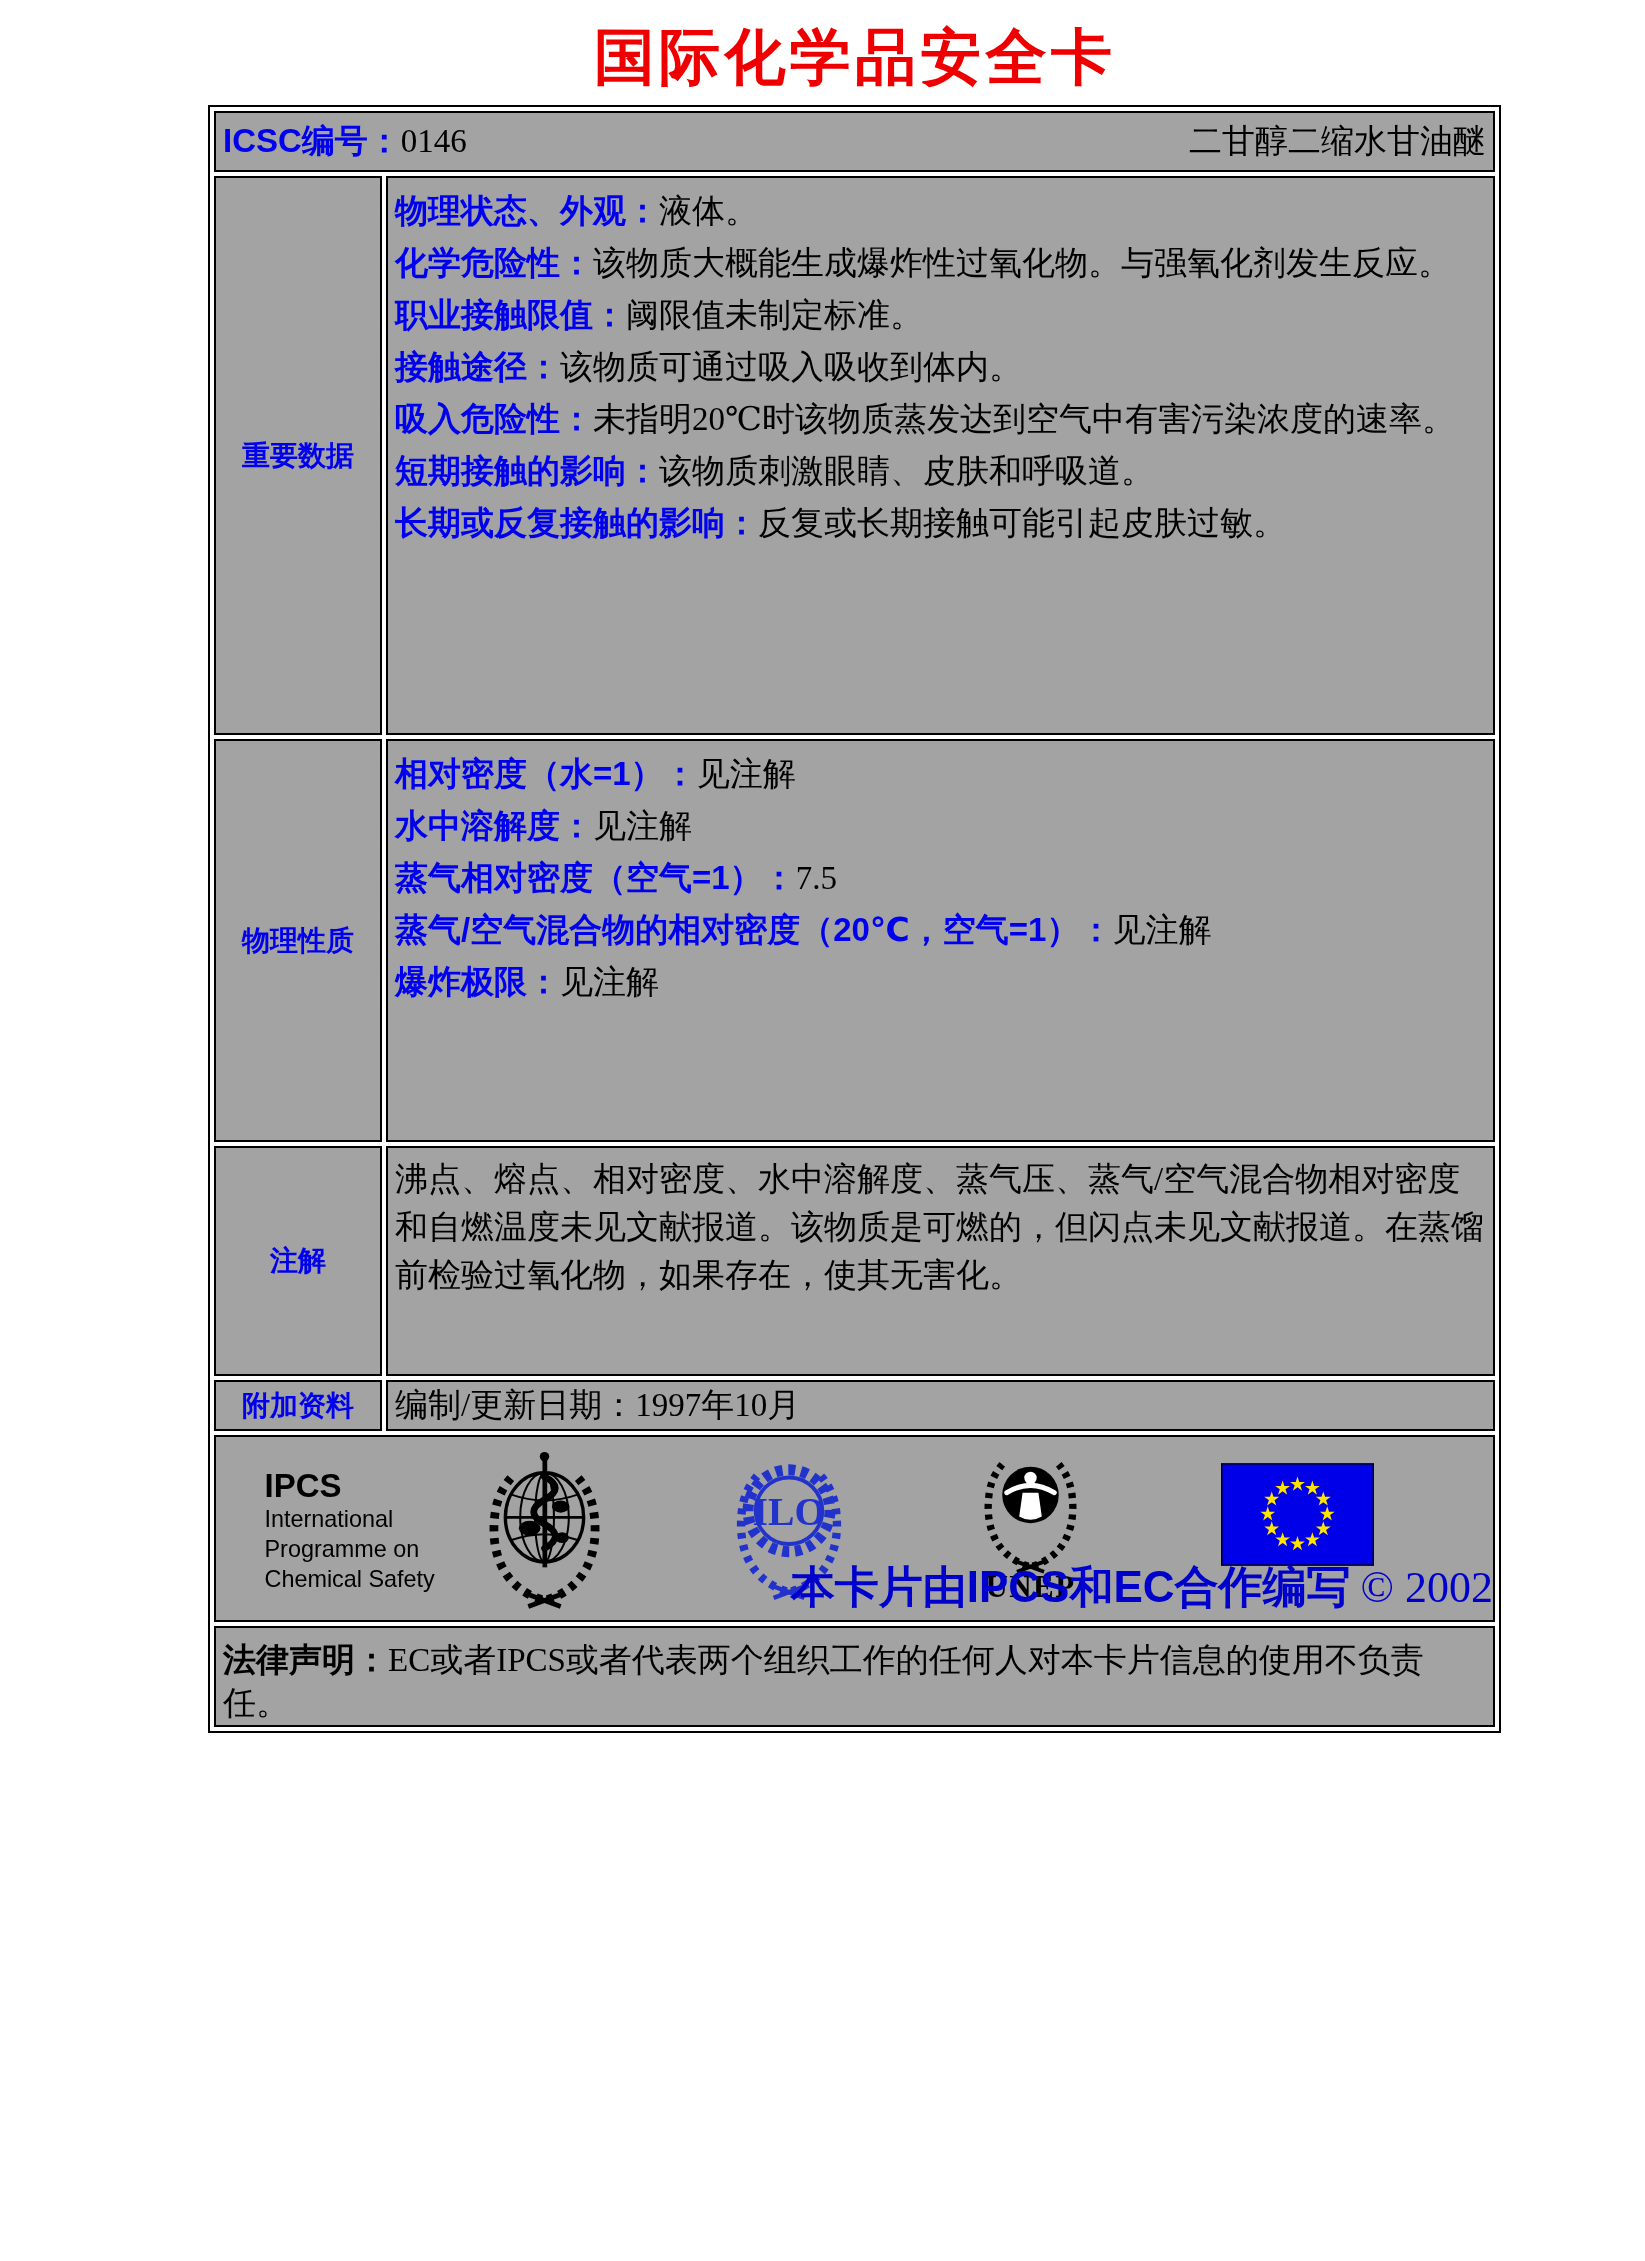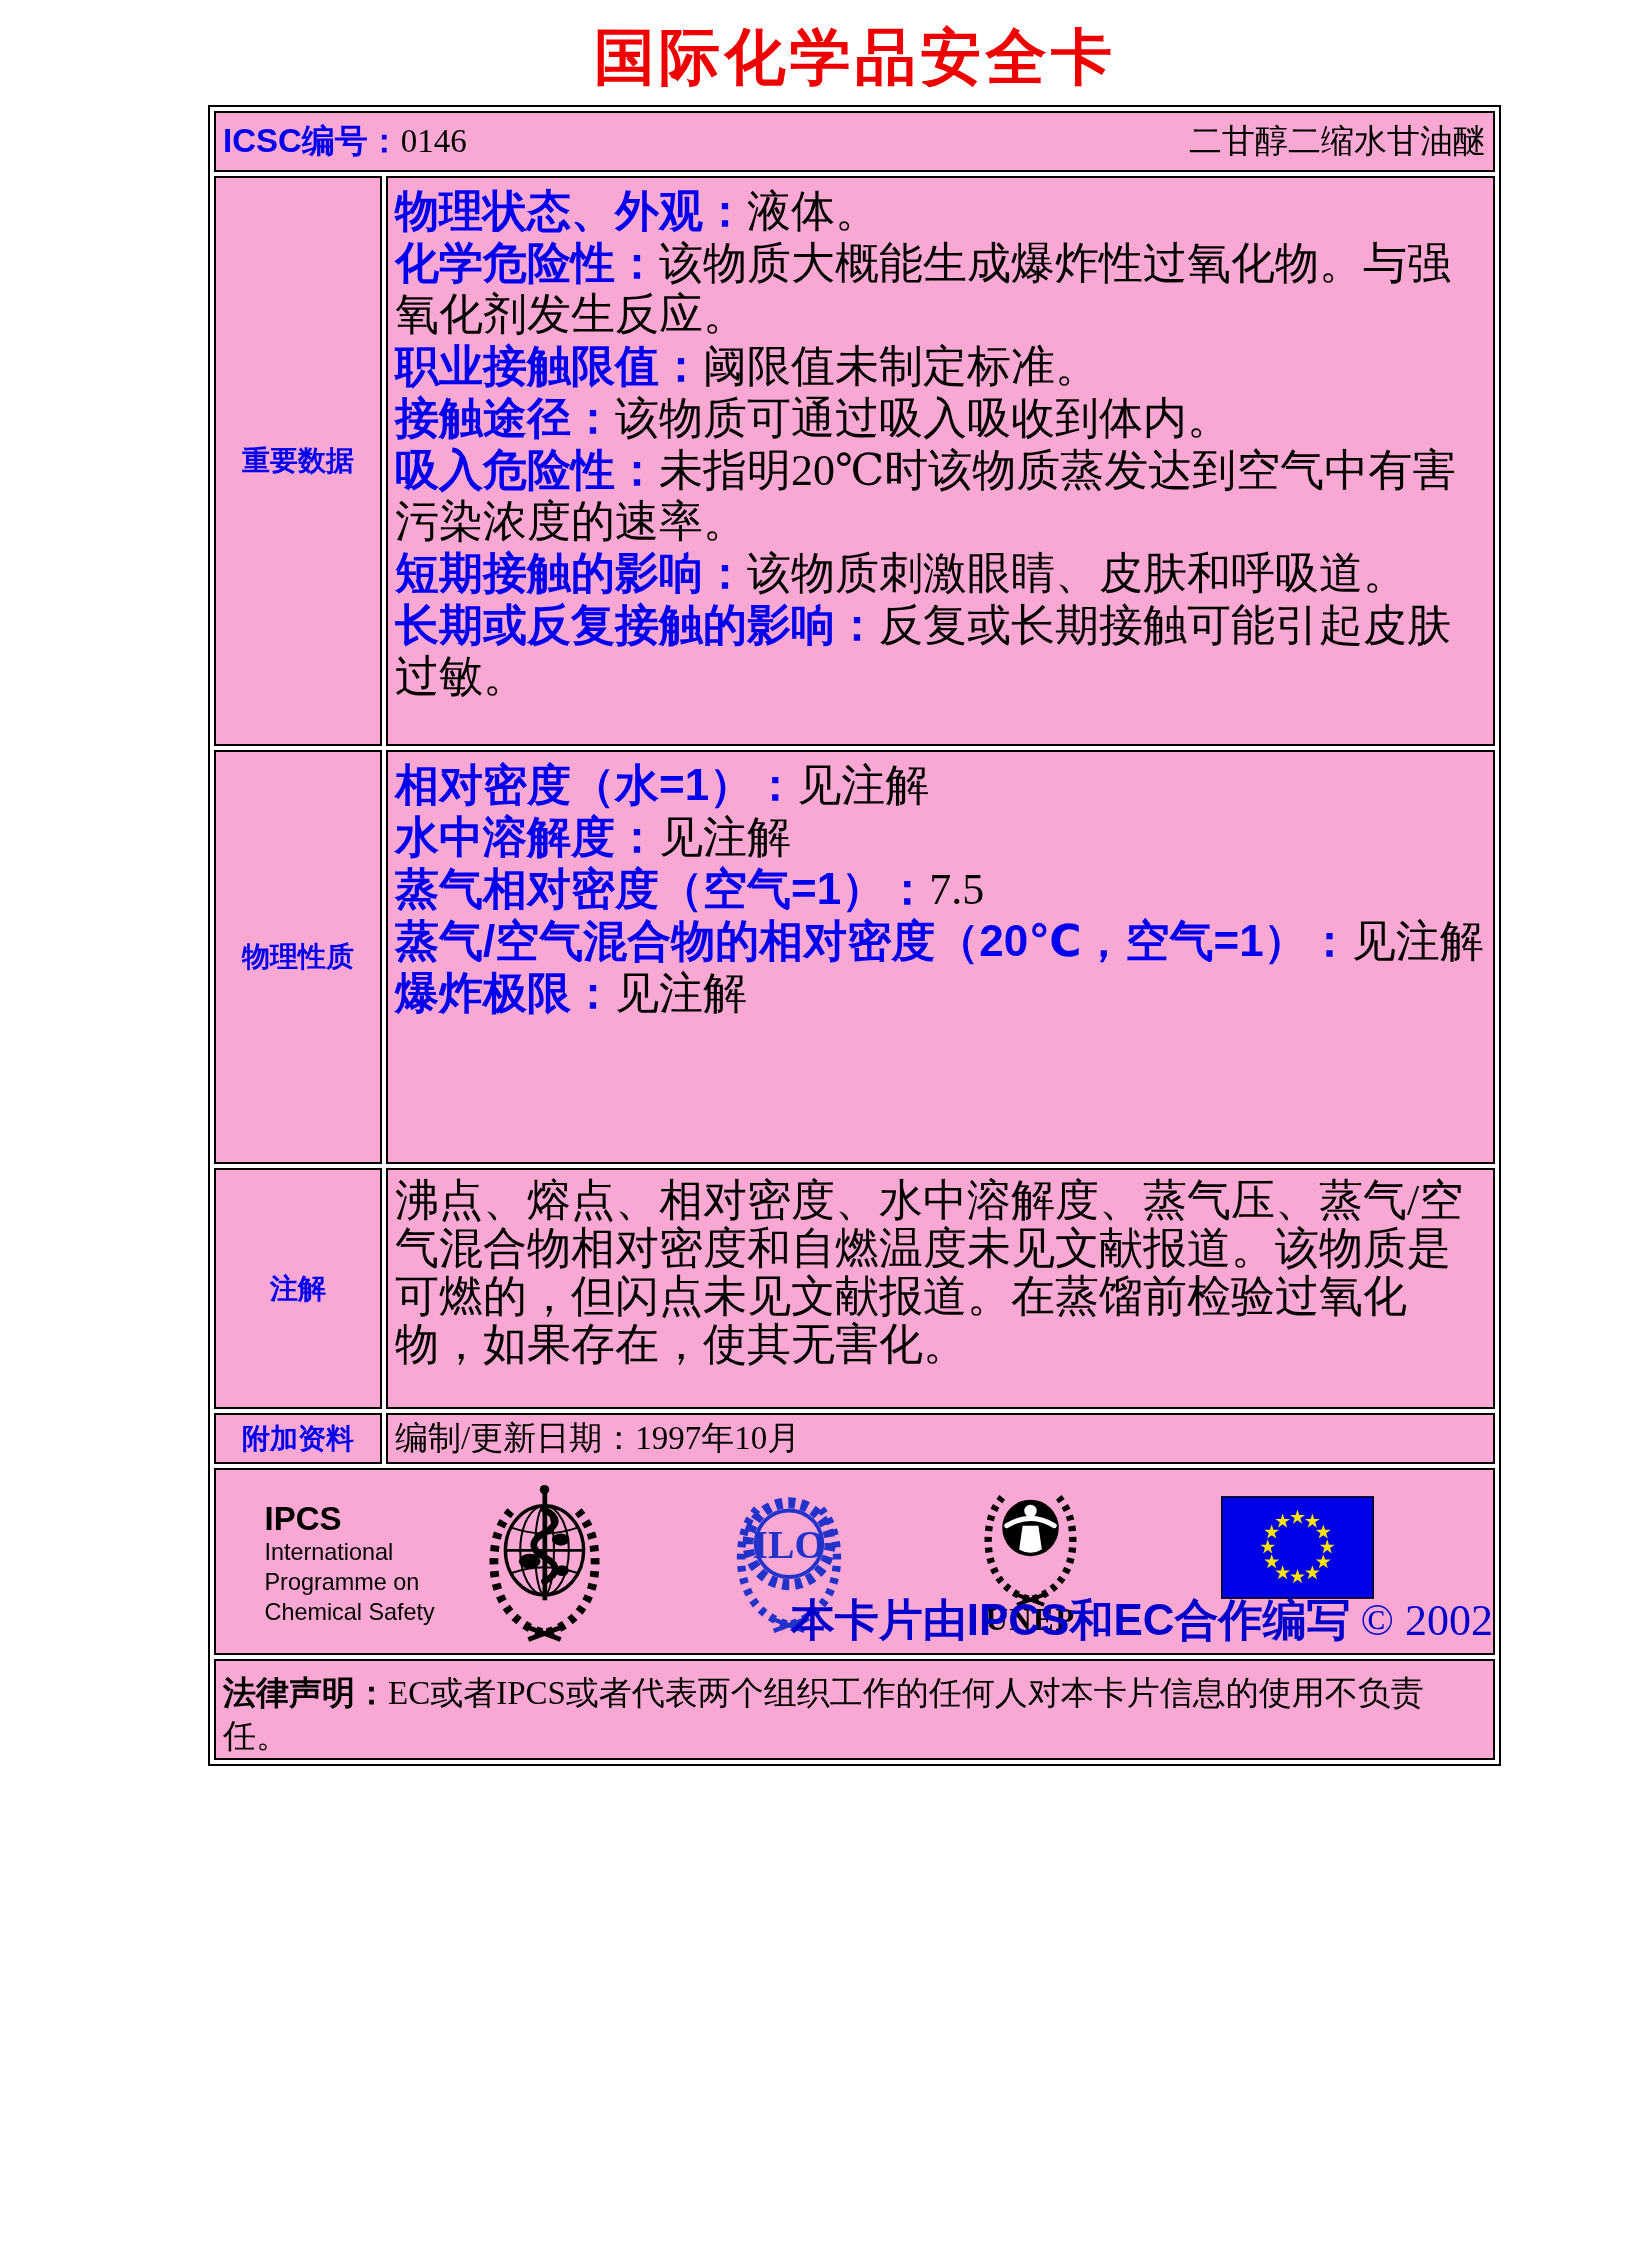--- a/index.html
+++ b/index.html
@@ -12,34 +12,34 @@
     margin:24px 0 14px 210px;width:1290px;text-align:center;
     font-family:"Liberation Serif","DejaVu Serif",serif;
     font-size:61px;font-weight:bold;color:#ee0000;letter-spacing:4.3px;
     line-height:1.1;white-space:nowrap;
   }
   table.card{
     margin-left:208px;width:1293px;table-layout:fixed;
     border:2.8px solid #000;border-collapse:separate;border-spacing:4.3px;
     background:#fff;
   }
-  td{border:2.1px solid #000;padding:0;vertical-align:top;background:#f9a8d4;}
+  td{border:2.1px solid #000;padding:0;vertical-align:top;background:#a3a3a3;}
   col.label-col{width:168px;}
   .header-cell{height:57px;}
   .header-inner{display:flex;justify-content:space-between;align-items:center;height:100%;padding:0 7px;font-size:33px;}
   .k{color:#0000ee;font-family:"Liberation Sans","DejaVu Sans",sans-serif;font-weight:bold;}
   .v{color:#000;font-family:"Liberation Serif","DejaVu Serif",serif;}
   .kb{color:#000;font-family:"Liberation Sans","DejaVu Sans",sans-serif;font-weight:bold;}
   .chem-name{color:#000;font-size:33px;}
   .label-cell{
     text-align:center;vertical-align:middle;
     font-family:"Liberation Sans","DejaVu Sans",sans-serif;
     font-weight:bold;color:#0000ee;font-size:28px;
   }
-  .content-cell{padding:7px 7px 11px 7px;font-size:44px;line-height:51px;}
+  .content-cell{padding:7px 7px 0 7px;font-size:33px;line-height:51px;}
   .content-cell p{margin:0;}
   .notes-cell{line-height:48px;}
   .row-important  td{height:548px;}
   .row-physical   td{height:392px;}
   .row-environment td{height:129px;}
   .row-notes      td{height:219px;}
   .row-additional td{height:47px;}
   .additional-inner{display:flex;align-items:center;height:100%;padding:0 7px;font-size:33px;}
   .footer-cell{height:183px;position:relative;}
   .ipcs-block{position:absolute;left:8.5px;top:30px;color:#000;margin-left:40px;}

